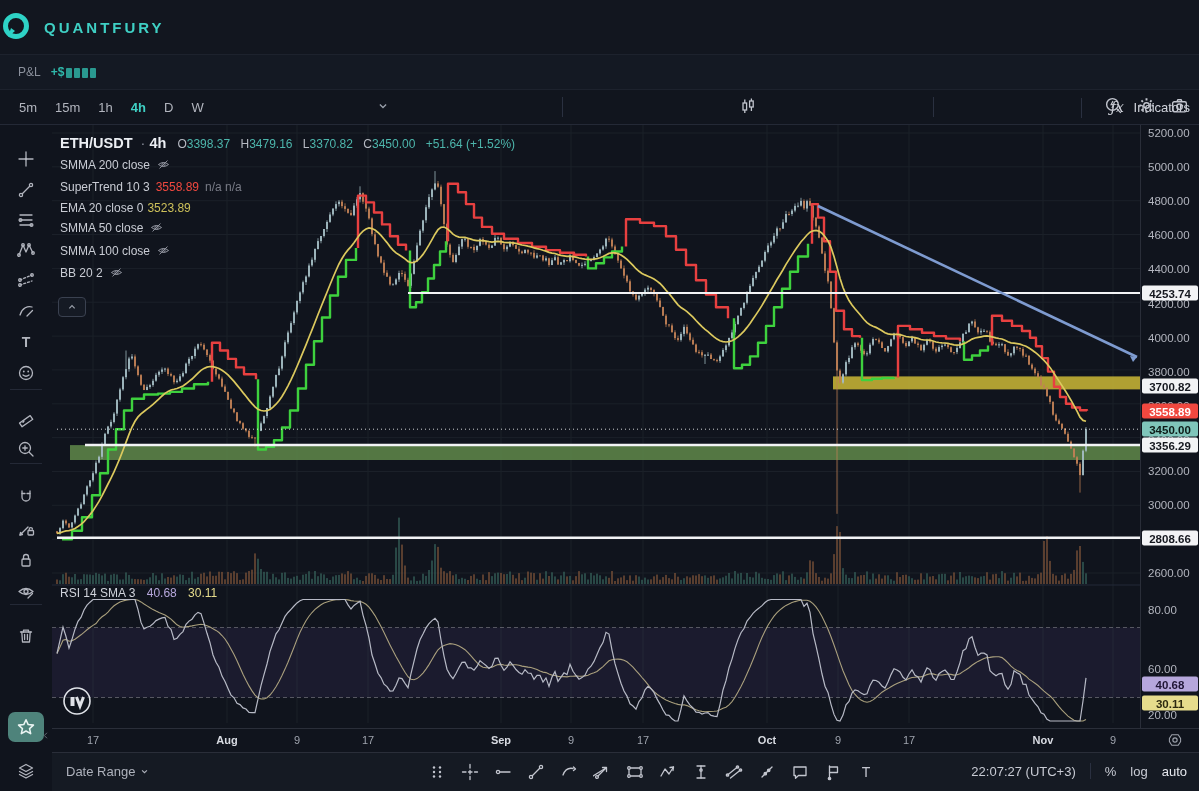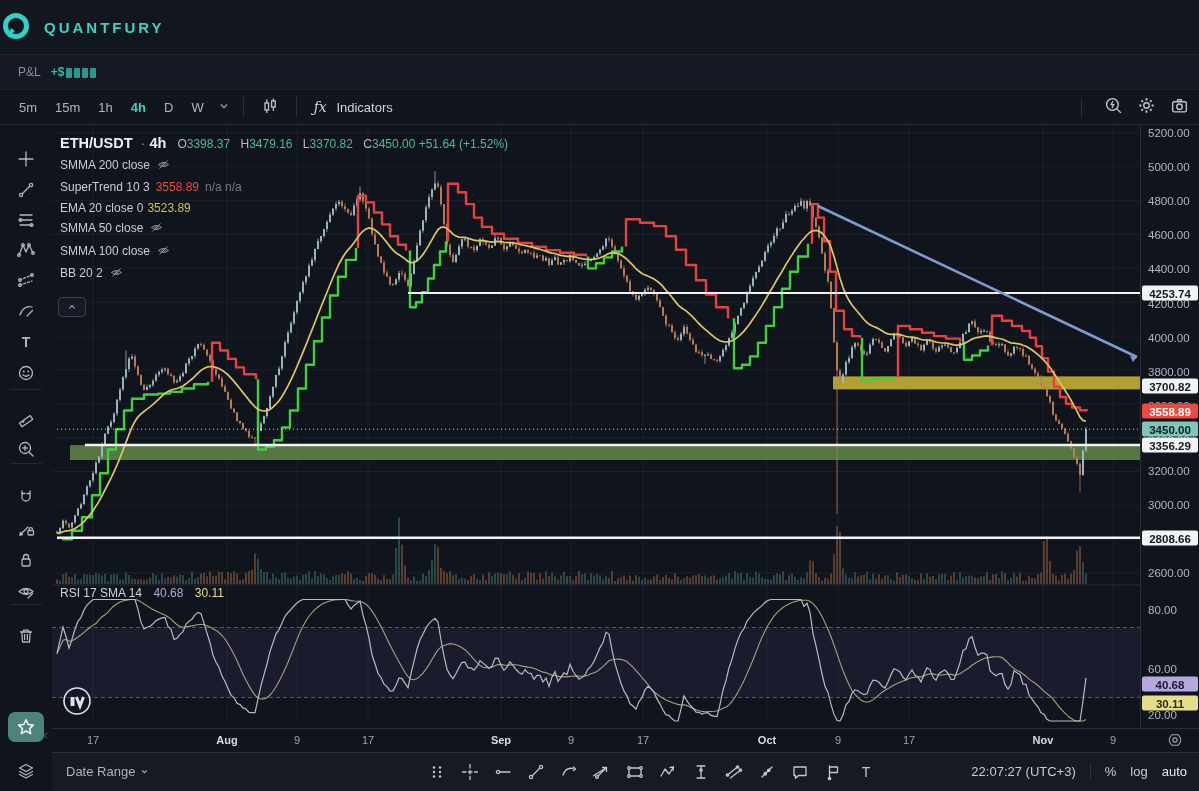--- a/index.html
+++ b/index.html
@@ -6,42 +6,42 @@
   body{font-family:"Liberation Sans", sans-serif;-webkit-font-smoothing:antialiased;}
   .app{position:relative;width:1199px;height:791px;background:#10141d;overflow:hidden;color:#b2b5be;}
   .abs{position:absolute;}
   
   .brandbar{left:0;top:0;width:1199px;height:55px;background:#12161f;border-bottom:1px solid #1d222d;display:flex;align-items:center;padding-left:0;box-sizing:border-box;}
   .brand-name{color:#3fd0c4;font-size:15px;font-weight:bold;letter-spacing:3px;margin-left:12px;}
   .pnlbar{left:0;top:55px;width:1199px;height:35px;background:#141923;border-bottom:1px solid #1d222d;display:flex;align-items:center;padding-left:18px;box-sizing:border-box;}
   .pnl-label{color:#8b909c;font-size:12px;margin-right:10px;}
   .pnl-plus{color:#2fb9ab;font-size:12px;font-weight:bold;}
   .blk{display:inline-block;width:6px;height:10px;background:#2fb9ab;border-radius:1px;margin-left:2px;opacity:.8;vertical-align:middle;}
-  .tfbar{left:0;top:90px;width:1199px;height:35px;background:#11151e;border-bottom:1px solid #242936;display:flex;align-items:center;padding-left:10px;box-sizing:border-box;}
+  .tfbar{left:0;top:90px;width:1199px;height:35px;background:#11151e;border-bottom:1px solid #242936;display:flex;align-items:center;padding-left:10px;box-sizing:border-box;justify-content:space-between;}
   .tf{font-size:13px;color:#b2b5be;padding:4px 9px;border-radius:4px;cursor:pointer;}
   .tf.active{color:#3fd0c4;font-weight:bold;}
   .vdiv{width:1px;height:20px;background:#2a3040;margin:0 8px;}
   .ind-label{font-size:13px;color:#d1d4dc;margin-left:6px;}
   .fx{font-size:14px;color:#d1d4dc;font-style:italic;font-family:"DejaVu Serif",serif;}
   .top-icons{position:absolute;right:10px;top:0;height:35px;display:flex;align-items:center;gap:14px;}
   
   .rail{left:0;top:125px;width:52px;height:666px;background:#10141d;border-right:1px solid #242936;}
   .rail-ic{position:absolute;left:17px;width:18px;height:18px;color:#b2b5be;cursor:pointer;}
   .rail-div{position:absolute;left:10px;width:32px;height:1px;background:#242936;}
   .star-btn{position:absolute;left:8px;width:36px;height:30px;background:#4e837b;border-radius:7px;display:flex;align-items:center;justify-content:center;cursor:pointer;}
   
   .chart-area{left:52px;top:125px;width:1088px;height:603px;background:#10141d;}
   .legend{left:8px;top:8px;line-height:20.5px;font-size:12px;white-space:nowrap;}
   .sym-row{font-size:14.5px;color:#eceff4;font-weight:bold;}
   .sym-int{color:#eceff4;}
   .dotsep{color:#8b909c;font-weight:normal;}
   .ohlc{font-size:12px;font-weight:normal;}
   .ohlc .k{color:#b6bac3;margin-left:7px;}
   .ohlc .v{color:#4db6ac;}
-  .chg{color:#4db6ac;font-weight:normal;}
+  .chg{color:#4db6ac;margin-left:7px;font-weight:normal;}
   .lg-row{color:#c9ccd4;}
   .lg-val-red{color:#f0483f;margin-left:6px;}
   .lg-val-teal{color:#4db6ac;margin-left:6px;}
   .lg-val-yel{color:#cdc05a;margin-left:4px;}
   .lg-na{color:#787b86;margin-left:6px;}
   .eye{display:inline-block;vertical-align:-2px;margin-left:7px;color:#9599a3;}
   .collapse-btn{left:6px;top:172px;width:26px;height:18px;border:1px solid #3a4150;border-radius:4px;background:#151a24;color:#9aa0ab;display:flex;align-items:center;justify-content:center;cursor:pointer;}
   .rsi-legend{left:8px;top:461px;font-size:12px;color:#d1d4dc;white-space:nowrap;}
   .rsi-v1{color:#b6a7dc;margin-left:8px;}
   .rsi-v2{color:#e6dc8c;margin-left:8px;}
@@ -1370,21 +1370,21 @@
               </svg></span></div>
         </div>
     </div>
     <div class="abs collapse-btn">
       <svg width="12" height="12" viewBox="0 0 18 18">
           <polyline points="5,11 9,7 13,11" fill="none" stroke="currentColor" stroke-width="1.8"></polyline>
         </svg>
     </div>
 
     <div class="abs rsi-legend">
-      <span>RSI 17 SMA 14</span>
+      <span>RSI 14 SMA 3</span>
       <span class="rsi-v1">40.68</span>
       <span class="rsi-v2">30.11</span>
     </div>
 
     <div class="abs tv-badge">
       <svg width="30" height="30" viewBox="0 0 30 30">
         <circle cx="15" cy="15" r="13" fill="rgba(16,20,29,0.4)" stroke="#dfe2e8" stroke-width="1.6"></circle>
         <rect x="8.5" y="11" width="4" height="9" fill="#dfe2e8"></rect>
         <polyline points="14.5,11 18,20 21.5,11" fill="none" stroke="#dfe2e8" stroke-width="3"></polyline>
       </svg>

